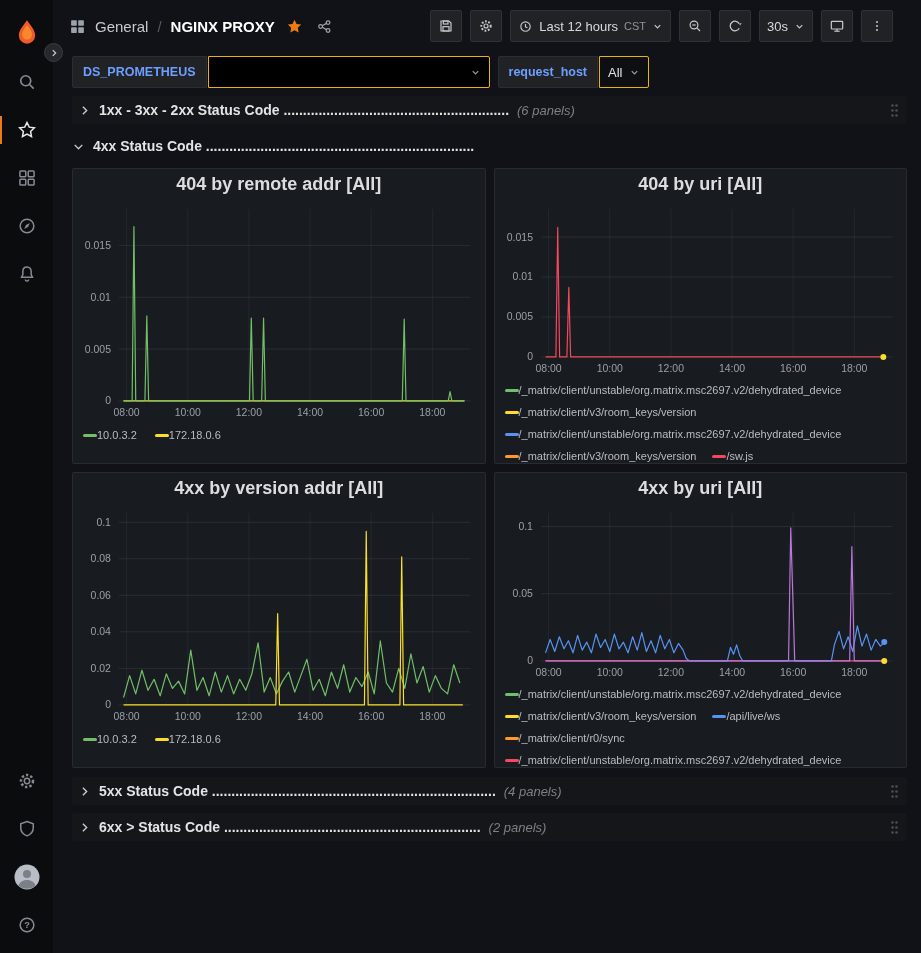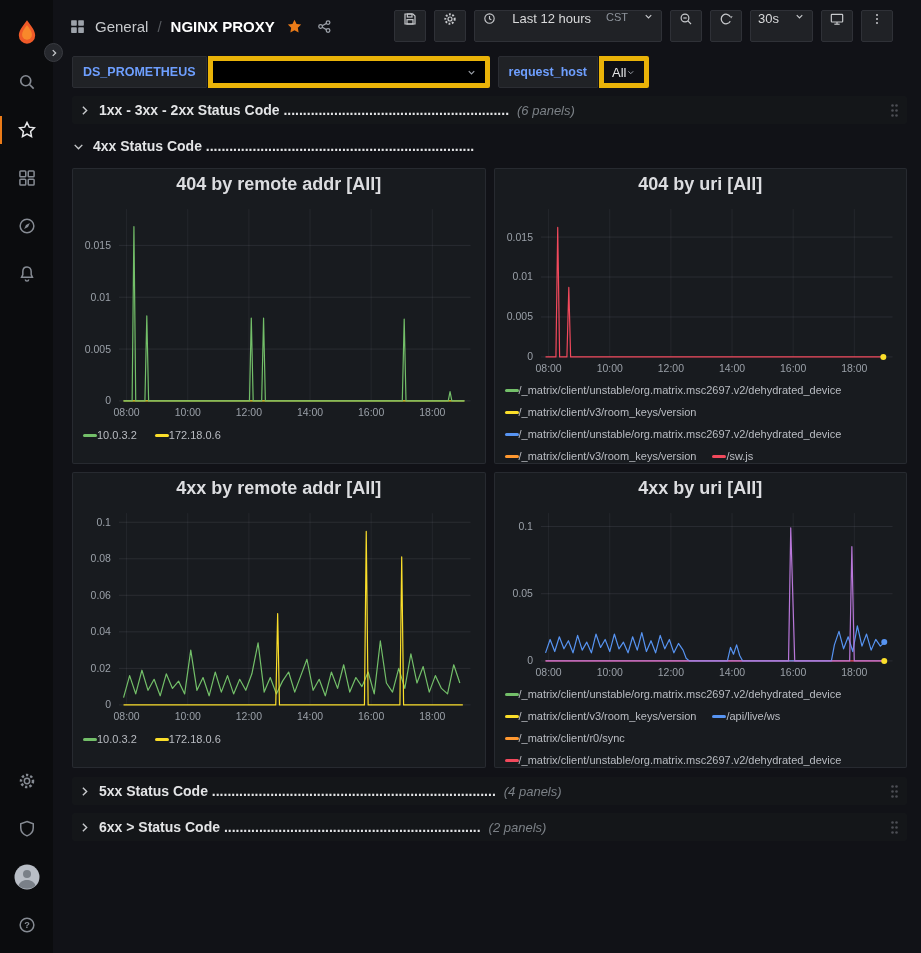--- a/index.html
+++ b/index.html
@@ -18,28 +18,28 @@
   
   .main { flex:1; display:flex; flex-direction:column; min-width:0; }
 
   .navbar { height:52px; display:flex; align-items:center; justify-content:space-between; padding:0 28px 0 16px; }
   .nav-left { display:flex; align-items:center; gap:9px; font-size:15px; }
   .crumb-folder { color:#c7c9cc; cursor:pointer; }
   .crumb-sep { color:#585b61; }
   .crumb-name { color:#ffffff; font-weight:600; }
   .nav-left .iconbtn { background:none; border:none; cursor:pointer; display:flex; align-items:center; padding:2px; }
   .nav-right { display:flex; align-items:center; gap:8px; }
-  .nav-btn { height:32px; min-width:32px; background:#202226; border:1px solid #2f3137; border-radius:2px; color:#d8d9da; display:flex; justify-content:center; gap:15px; cursor:pointer; font-family:inherit; font-size:13px; padding:0 7px; }
+  .nav-btn { height:32px; min-width:32px; background:#202226; border:1px solid #2f3137; border-radius:2px; color:#d8d9da; display:flex; align-items:center; justify-content:center; gap:6px; cursor:pointer; font-family:inherit; font-size:13px; padding:0 7px; }
   .nav-btn .tz { font-size:11px; color:#8e949c; }
 
   
   .subnav { height:40px; display:flex; align-items:center; padding-left:19px; gap:8px; }
   .var-group { display:flex; height:32px; gap:1px; }
   .var-label { background:#202226; border:1px solid #2b2d33; color:#6e9fff; font-size:12.5px; font-weight:600; display:flex; align-items:center; padding:0 10px; border-radius:2px 0 0 2px; }
-  .var-select { background:#000000; border:5px solid #eab308; border-radius:0 2px 2px 0; display:flex; align-items:center; justify-content:space-between; padding:0 8px; cursor:pointer; }
+  .var-select { background:#000000; border:1px solid #eab308; border-radius:0 2px 2px 0; display:flex; align-items:center; justify-content:space-between; padding:0 8px; cursor:pointer; }
   .var-select.ds { width:282px; }
   .var-select.small { width:50px; background:#0e0f13; color:#e3e4e6; font-size:13px; }
 
   
   .dash { flex:1; padding:4px 14px 0 19px; overflow:hidden; }
   .row-head { height:28px; display:flex; align-items:center; gap:8px; margin-bottom:8px; cursor:pointer; }
   .row-head.collapsed { background:#141619; border-radius:2px; padding:0 6px; }
   .row-title { font-size:14px; font-weight:700; color:#e3e4e6; white-space:nowrap; overflow:hidden; }
   .row-count { font-size:13px; font-style:italic; color:#7b8086; white-space:nowrap; }
   .handle { margin-left:auto; display:flex; align-items:center; cursor:grab; padding:0 2px; }
@@ -367,21 +367,21 @@
                 <span>/_matrix/client/v3/room_keys/version</span>
               </div>
               <div class="legend-item">
                 <span class="swatch" style="background: rgb(242, 73, 92);"></span>
                 <span>/sw.js</span>
               </div>
             </div>
         </section>
 
         <section class="panel">
-          <header class="panel-title">4xx by remote addr [All]</header>
+          <header class="panel-title">4xx by version addr [All]</header>
           <svg class="chart chart-tall" viewBox="0 0 412 222">
               <line x1="53.65217391304348" x2="53.65217391304348" y1="10" y2="202" stroke="rgba(204,204,220,0.07)" stroke-width="1"></line>
               <text x="53.65217391304348" y="217" text-anchor="middle" fill="#9aa0a8" font-size="10.5px">08:00</text>
               <line x1="114.86956521739131" x2="114.86956521739131" y1="10" y2="202" stroke="rgba(204,204,220,0.07)" stroke-width="1"></line>
               <text x="114.86956521739131" y="217" text-anchor="middle" fill="#9aa0a8" font-size="10.5px">10:00</text>
               <line x1="176.08695652173913" x2="176.08695652173913" y1="10" y2="202" stroke="rgba(204,204,220,0.07)" stroke-width="1"></line>
               <text x="176.08695652173913" y="217" text-anchor="middle" fill="#9aa0a8" font-size="10.5px">12:00</text>
               <line x1="237.30434782608694" x2="237.30434782608694" y1="10" y2="202" stroke="rgba(204,204,220,0.07)" stroke-width="1"></line>
               <text x="237.30434782608694" y="217" text-anchor="middle" fill="#9aa0a8" font-size="10.5px">14:00</text>
               <line x1="298.52173913043475" x2="298.52173913043475" y1="10" y2="202" stroke="rgba(204,204,220,0.07)" stroke-width="1"></line>

